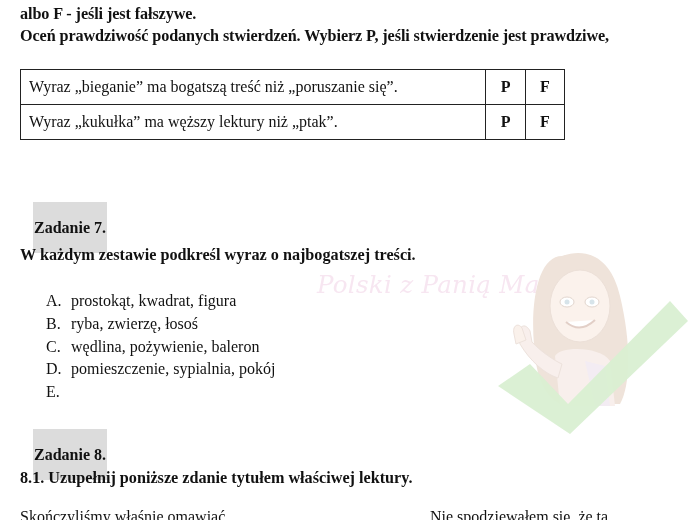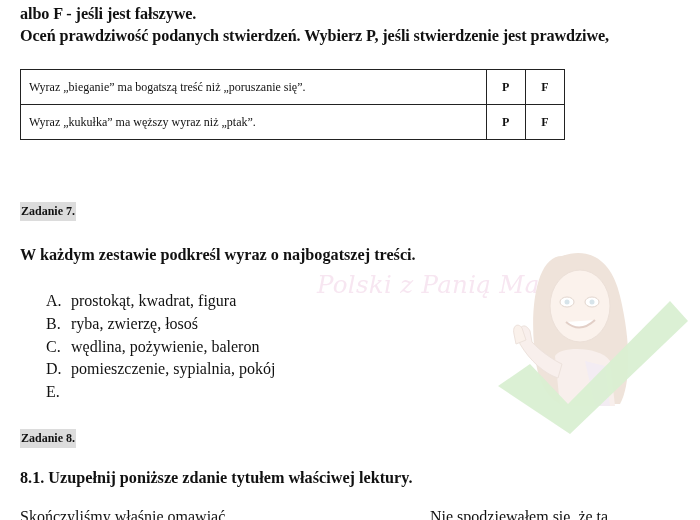--- a/index.html
+++ b/index.html
@@ -26,42 +26,42 @@
       line-height: 22px;
       letter-spacing: -0.1px;
     }
 
     table.tf {
       position: absolute;
       left: 20px;
       top: 69px;
       width: 545px;
       border-collapse: collapse;
-      font-size: 12px;
+      font-size: 16px;
     }
     table.tf td {
       border: 1.5px solid #222222;
       height: 34px;
       padding: 0 0 0 8px;
       vertical-align: middle;
     }
     table.tf td.stmt { width: 532px; }
     table.tf td.opt {
       width: 44px;
       padding: 0;
       text-align: center;
       font-weight: bold;
     }
 
     .task-heading {
-      left: 20px;
-      font-size: 12px;
+      left: 33px;
+      font-size: 16px;
       font-weight: bold;
       background: #dcdcdc;
-      padding: 0 1px;
+      padding: 16px 1px;
       line-height: 19px;
     }
     .question {
       left: 20px;
       font-size: 16.2px;
       font-weight: bold;
       line-height: 20px;
     }
 
     .answer-list {
@@ -114,21 +114,21 @@
 </div>
 
 <table class="tf">
   <tbody>
     <tr>
       <td class="stmt">Wyraz „bieganie” ma bogatszą treść niż „poruszanie się”.</td>
       <td class="opt">P</td>
       <td class="opt">F</td>
     </tr>
     <tr>
-      <td class="stmt">Wyraz „kukułka” ma węższy wyraz niż „ptak”.</td>
+      <td class="stmt">Wyraz „kukułka” ma węższy lektury niż „ptak”.</td>
       <td class="opt">P</td>
       <td class="opt">F</td>
     </tr>
   </tbody>
 </table>
 
 <div class="abs watermark">Polski z Panią Marią</div>
 
 <div class="abs decor">
   <svg width="200" height="200" viewBox="0 0 200 200">

